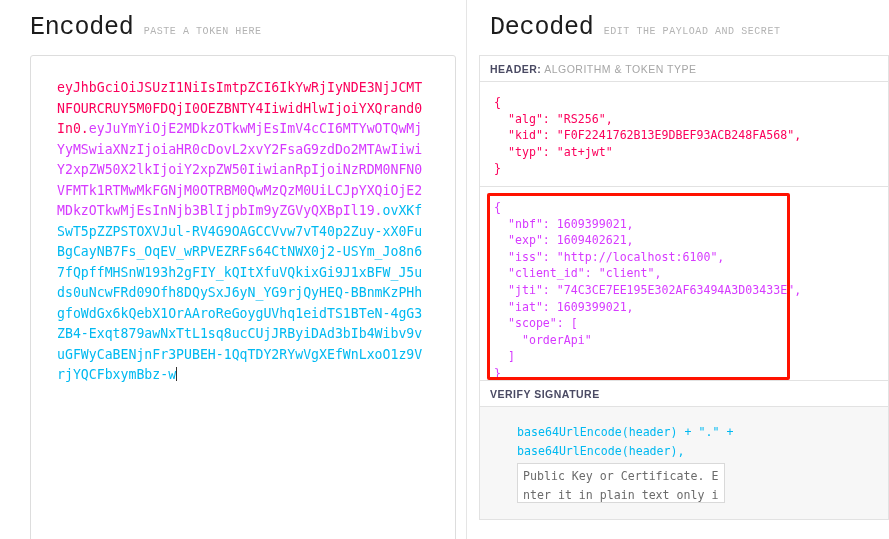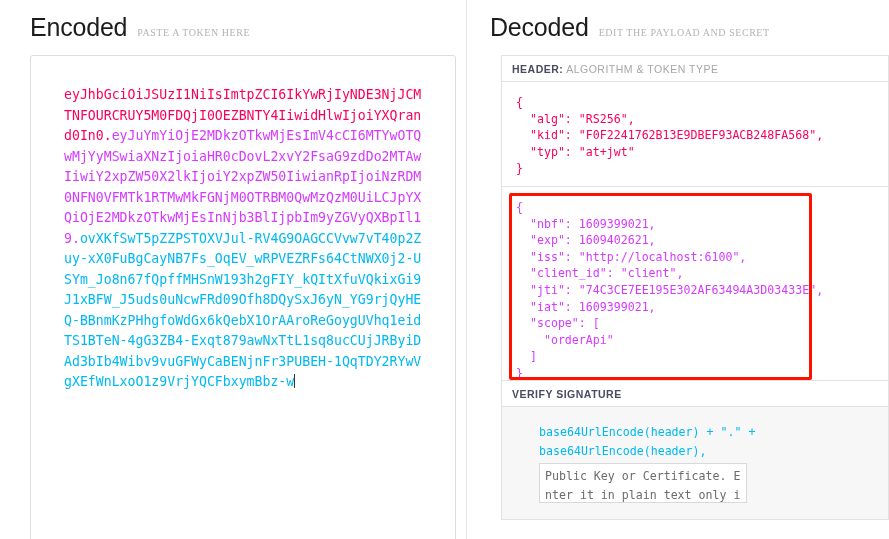--- a/index.html
+++ b/index.html
@@ -37,29 +37,29 @@
     left: 30px;
     display: flex;
     align-items: baseline;
     white-space: nowrap;
   }
   .panel-heading .title {
     font-size: 25px;
     font-weight: 400;
     color: #1c1c1c;
     letter-spacing: -0.2px;
-    font-family: Liberation Sans, sans-serif;
+    font-family: Liberation Mono, monospace;
   }
   .panel-heading .subtitle {
     font-size: 10px;
     color: #b3b3b3;
     letter-spacing: 0.55px;
     margin-left: 10px;
     text-transform: uppercase;
-    font-family: Liberation Serif, serif;
+    font-family: Liberation Mono, monospace;
   }
 
   #encoded-box {
     position: absolute;
     top: 55px;
     left: 30px;
     width: 426px;
     height: 495px;
     border: 1px solid #dddddd;
     border-radius: 3px;
@@ -68,21 +68,21 @@
     overflow: hidden;
   }
 
   #encoded-token {
     font-family: "DejaVu Sans Mono", monospace;
     font-size: 13.2px;
     line-height: 20.5px;
     word-break: break-all;
     white-space: pre-wrap;
     letter-spacing: 0px;
-    margin: 11px;
+    margin: 4px;
   }
   .tok-header { color: #fb015b; }
   .tok-dot    { color: #fb015b; }
   .tok-payload{ color: #d63aff; }
   .tok-dot2   { color: #d63aff; }
   .tok-sig    { color: #00b9f1; }
 
   .caret {
     display: inline-block;
     width: 1px;
@@ -101,21 +101,20 @@
   }
 
   #right-panel .panel-heading { left: 23px; top: 13px; }
 
   .decoded-stack {
     position: absolute;
     top: 55px;
     left: 12px;
     right: 0px;
     bottom: 0;
-    margin-left: 22px;
   }
 
   .section {
     border: 1px solid #e2e2e2;
     border-bottom: none;
     background: #ffffff;
   }
   .section:last-child { border-bottom: 1px solid #e2e2e2; }
 
   .section-label {

